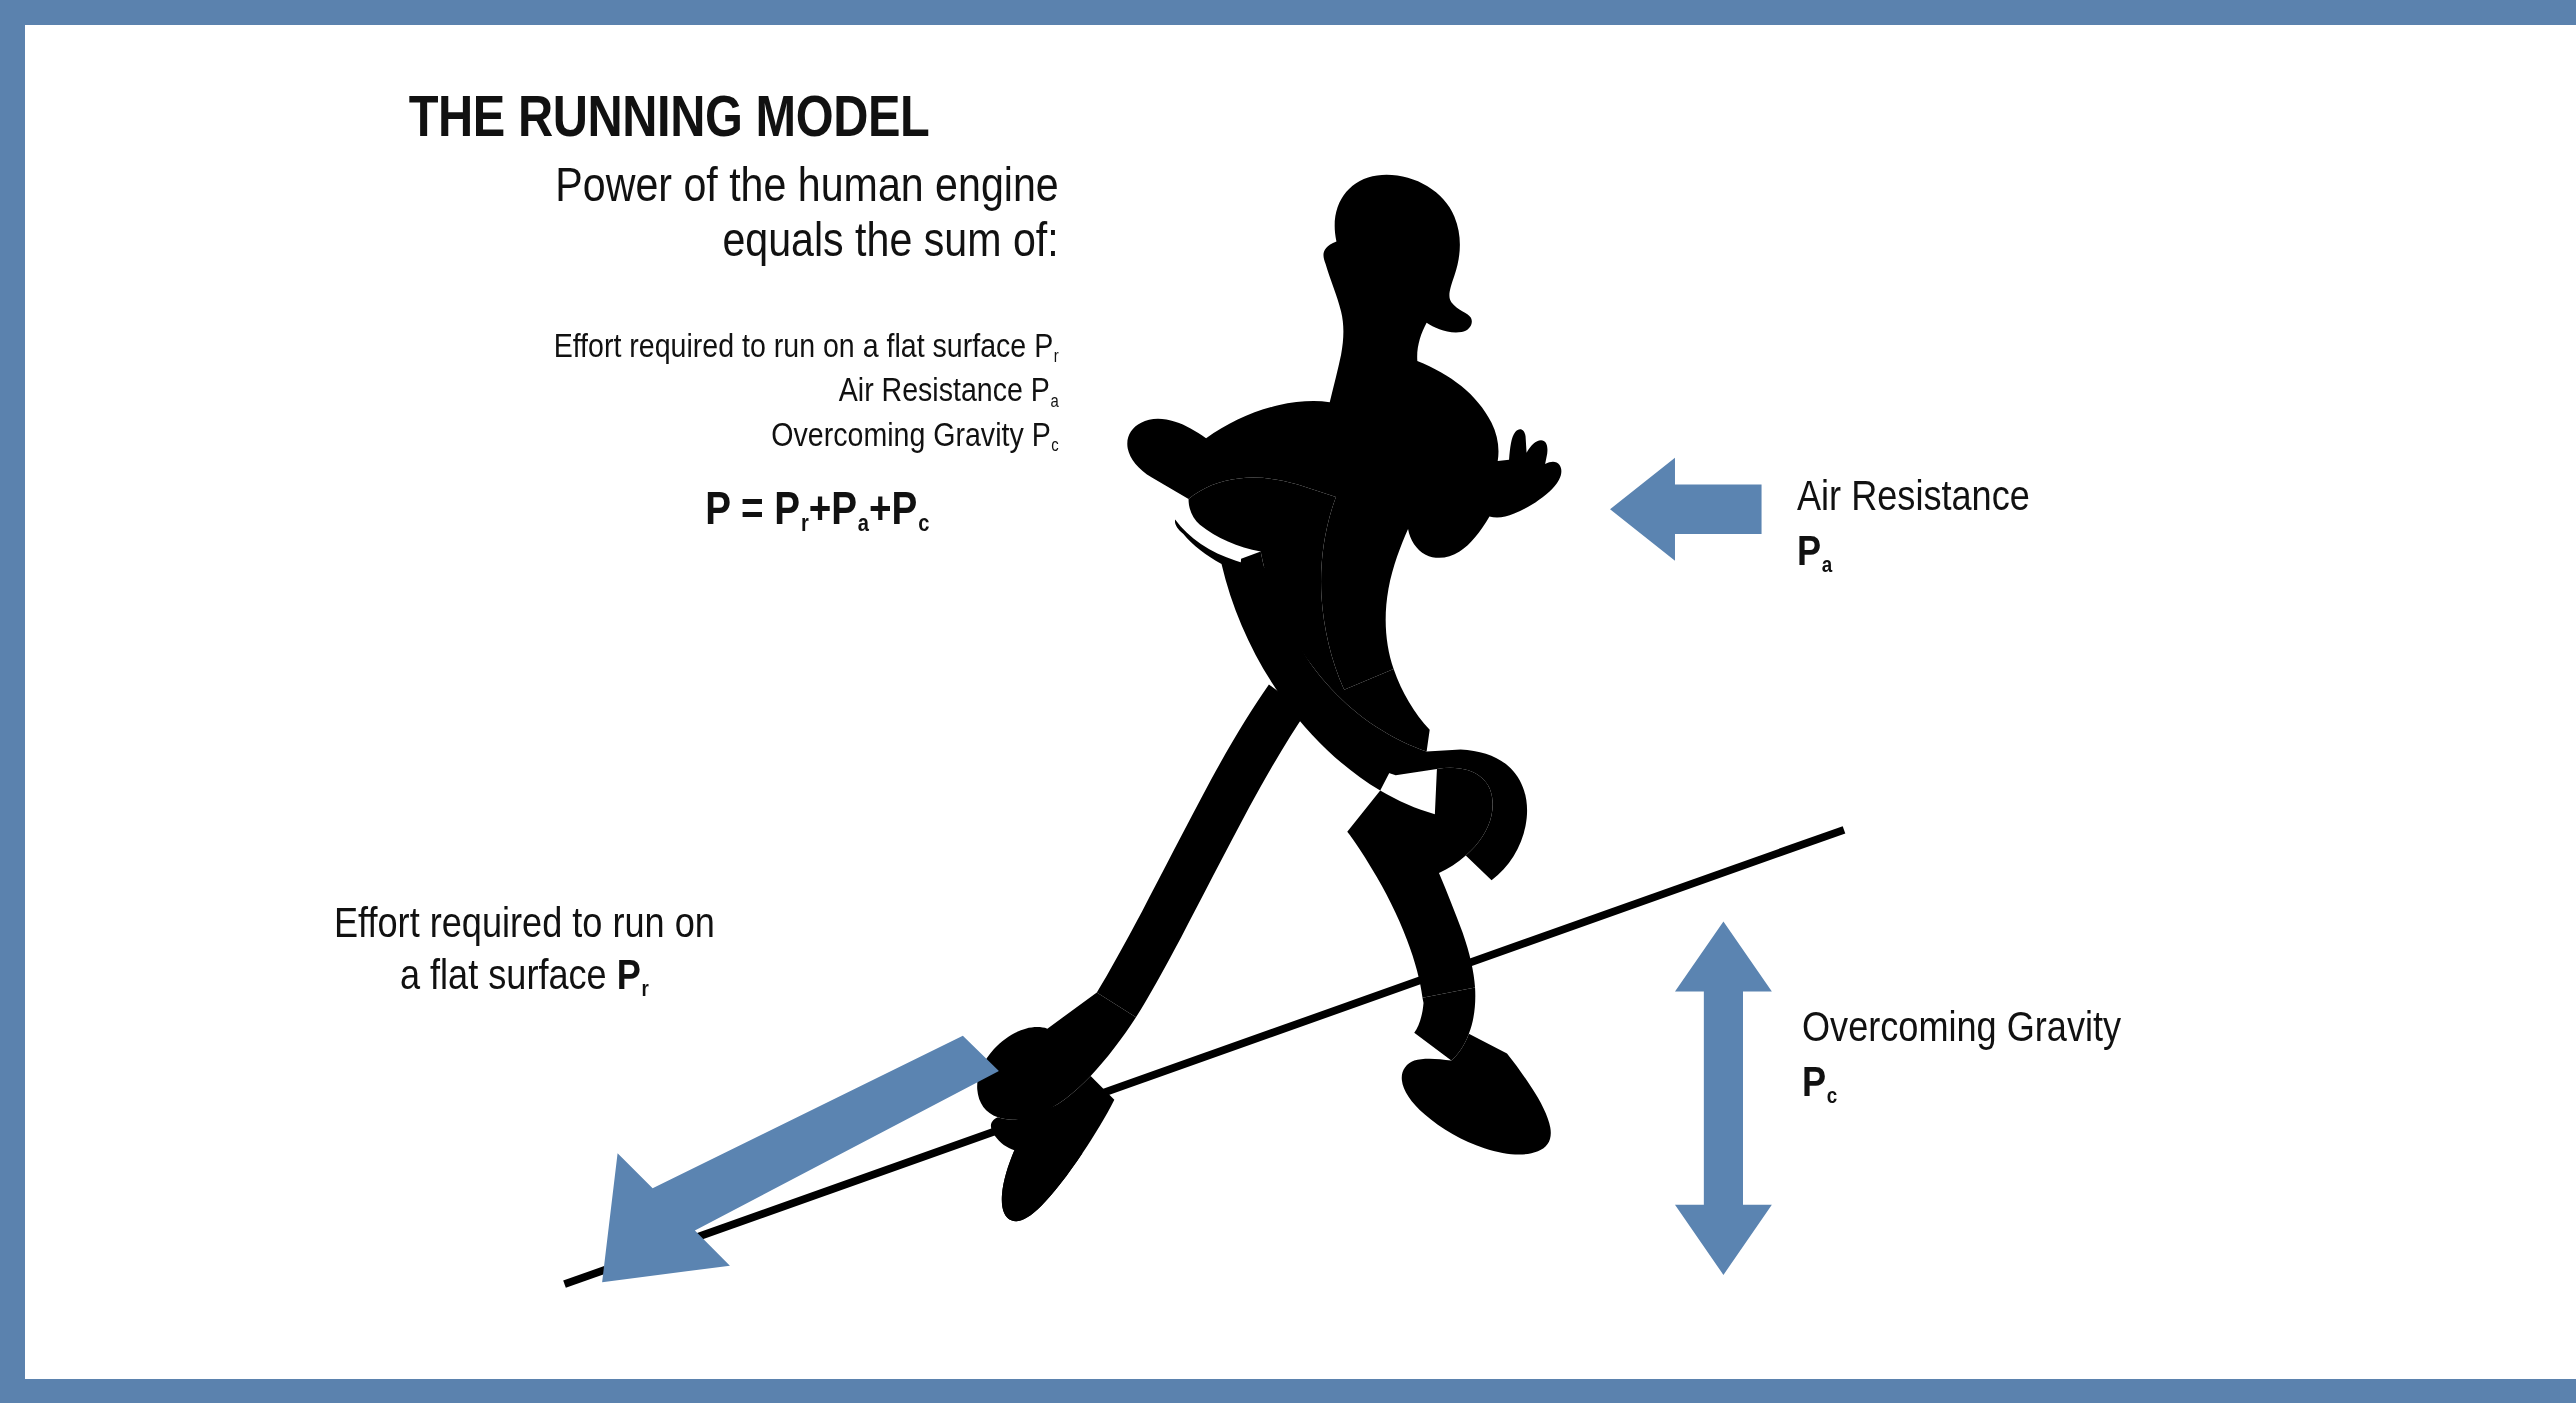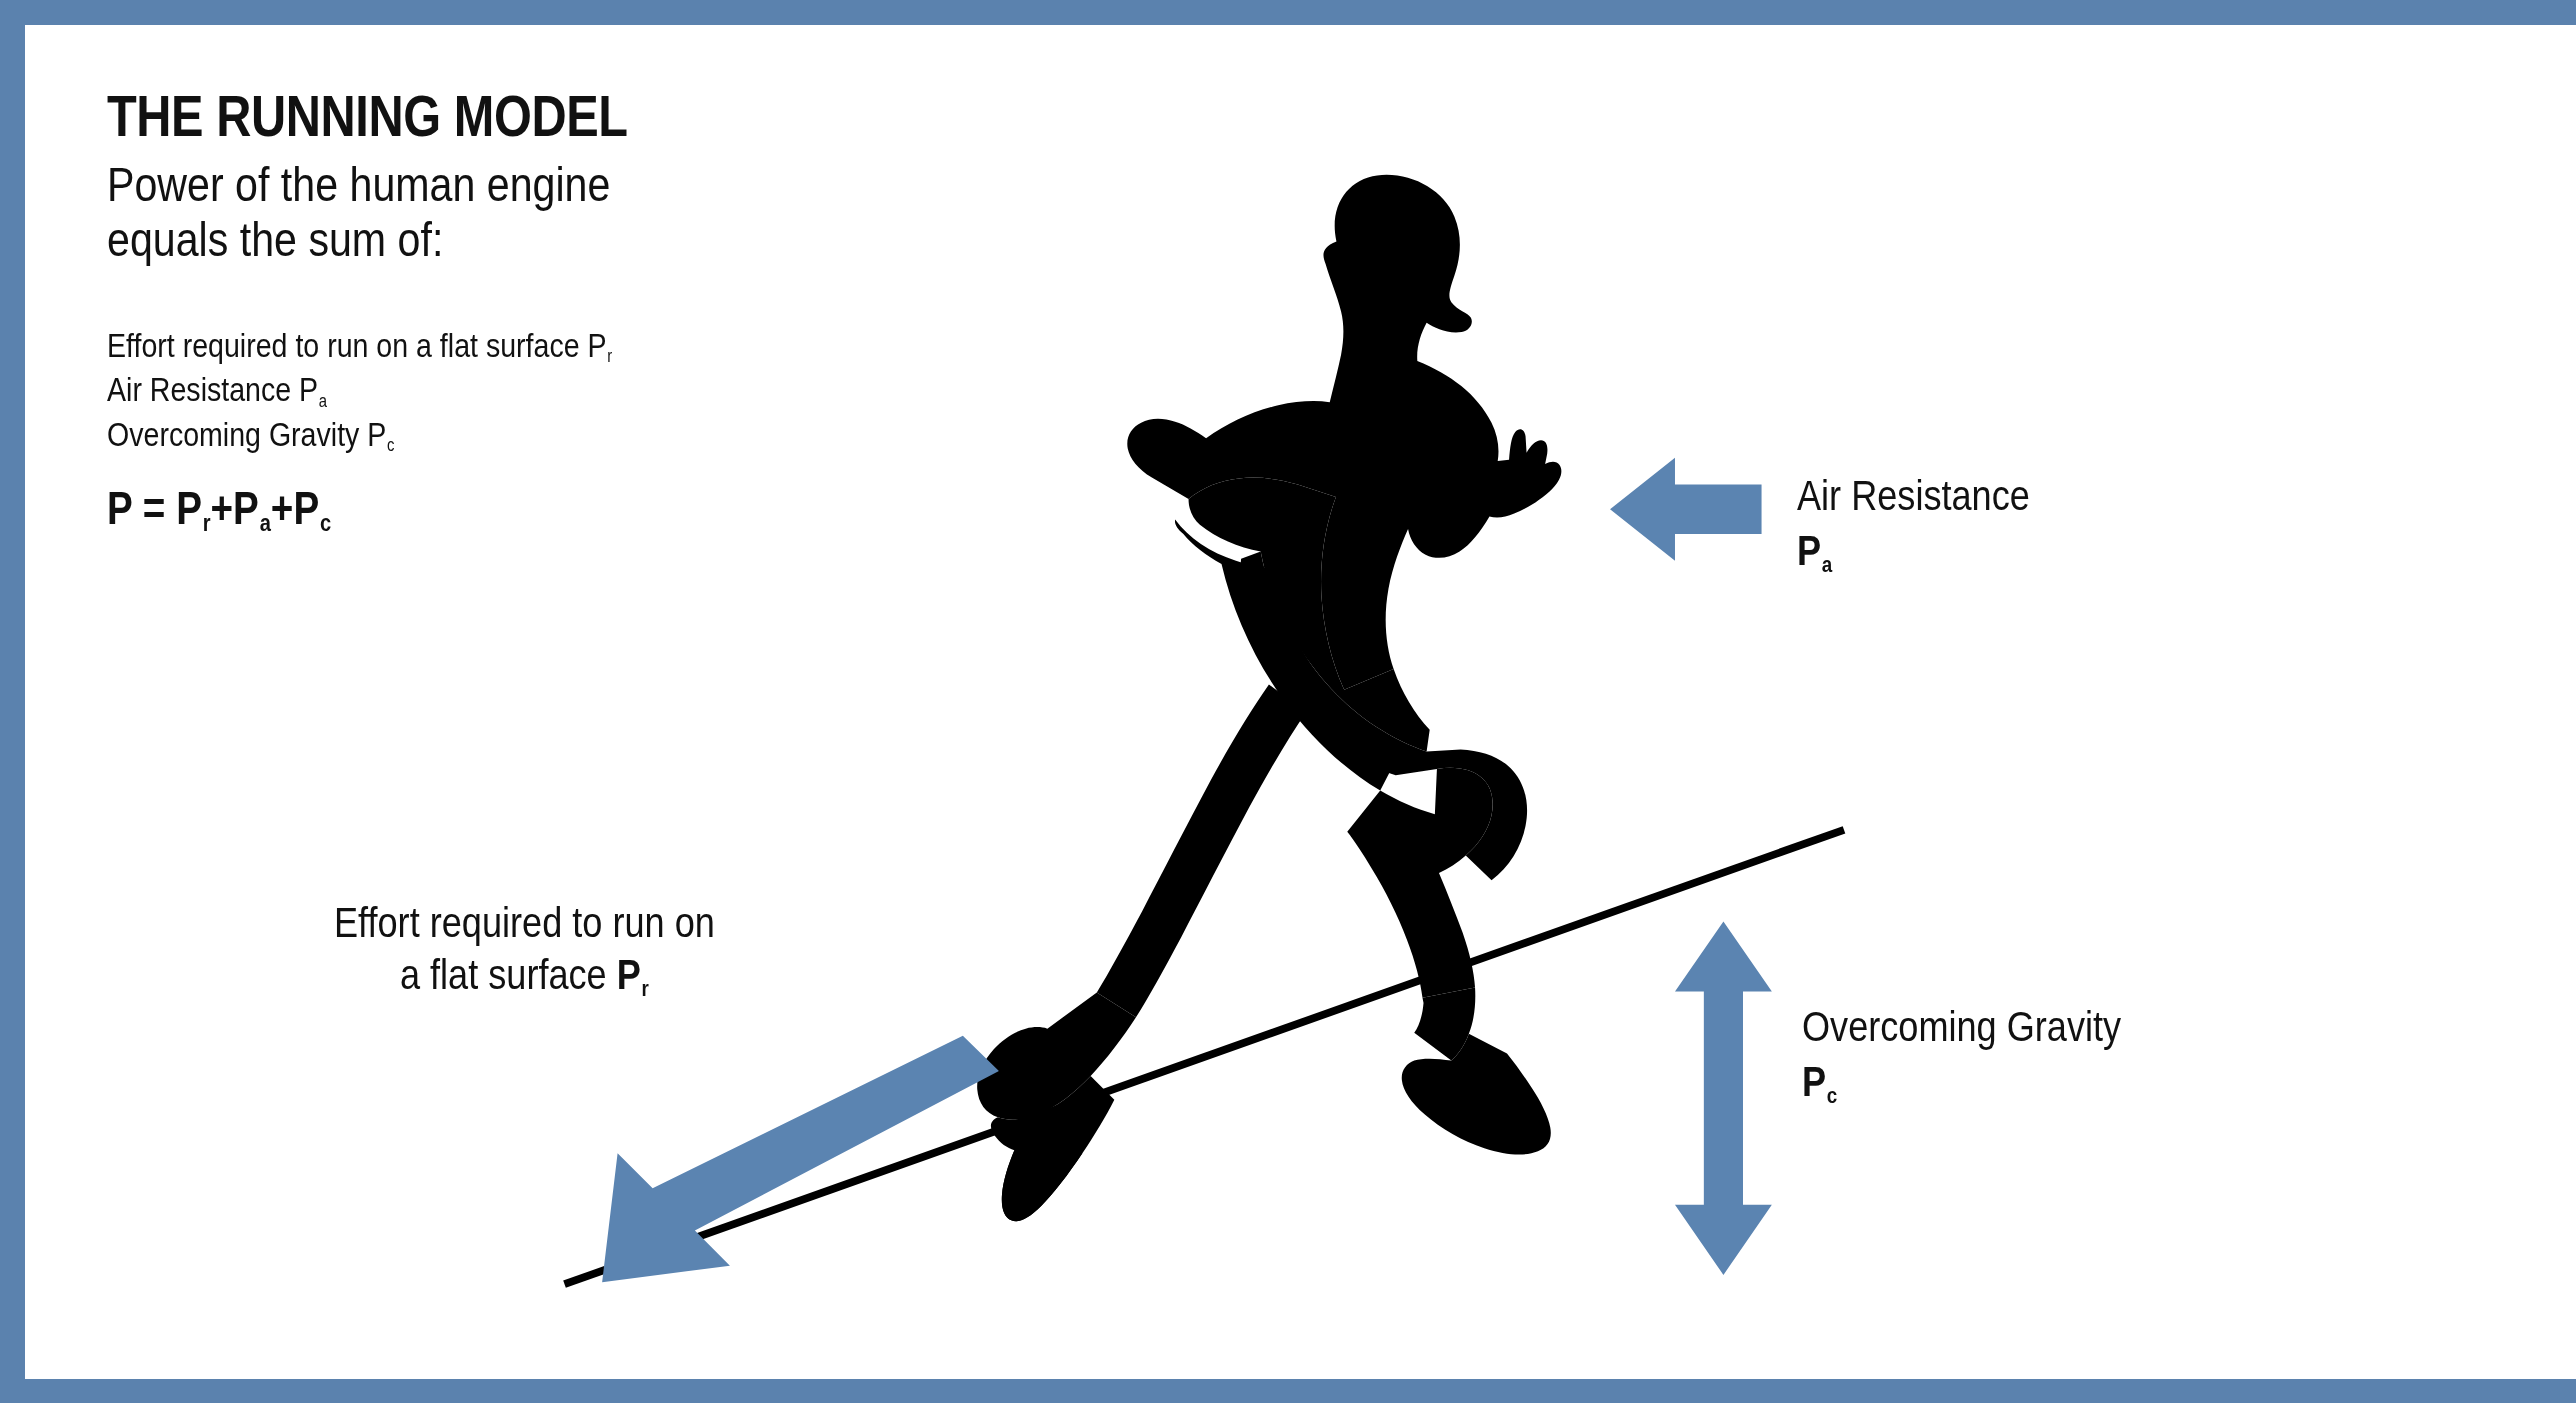--- a/index.html
+++ b/index.html
@@ -27,20 +27,21 @@
     overflow: hidden;
   }
 
   
   .text-block {
     position: absolute;
     left: 82px;
     top: 62px;
     width: 979px;
     color: #111111;
+    text-align: right;
   }
   .title {
     font-size: 58px;
     font-weight: 700;
     letter-spacing: -0.5px;
     line-height: 1.0;
     margin: 0 0 12.4px 0;
     transform: scaleX(0.84);
     transform-origin: left top;
     white-space: nowrap;

